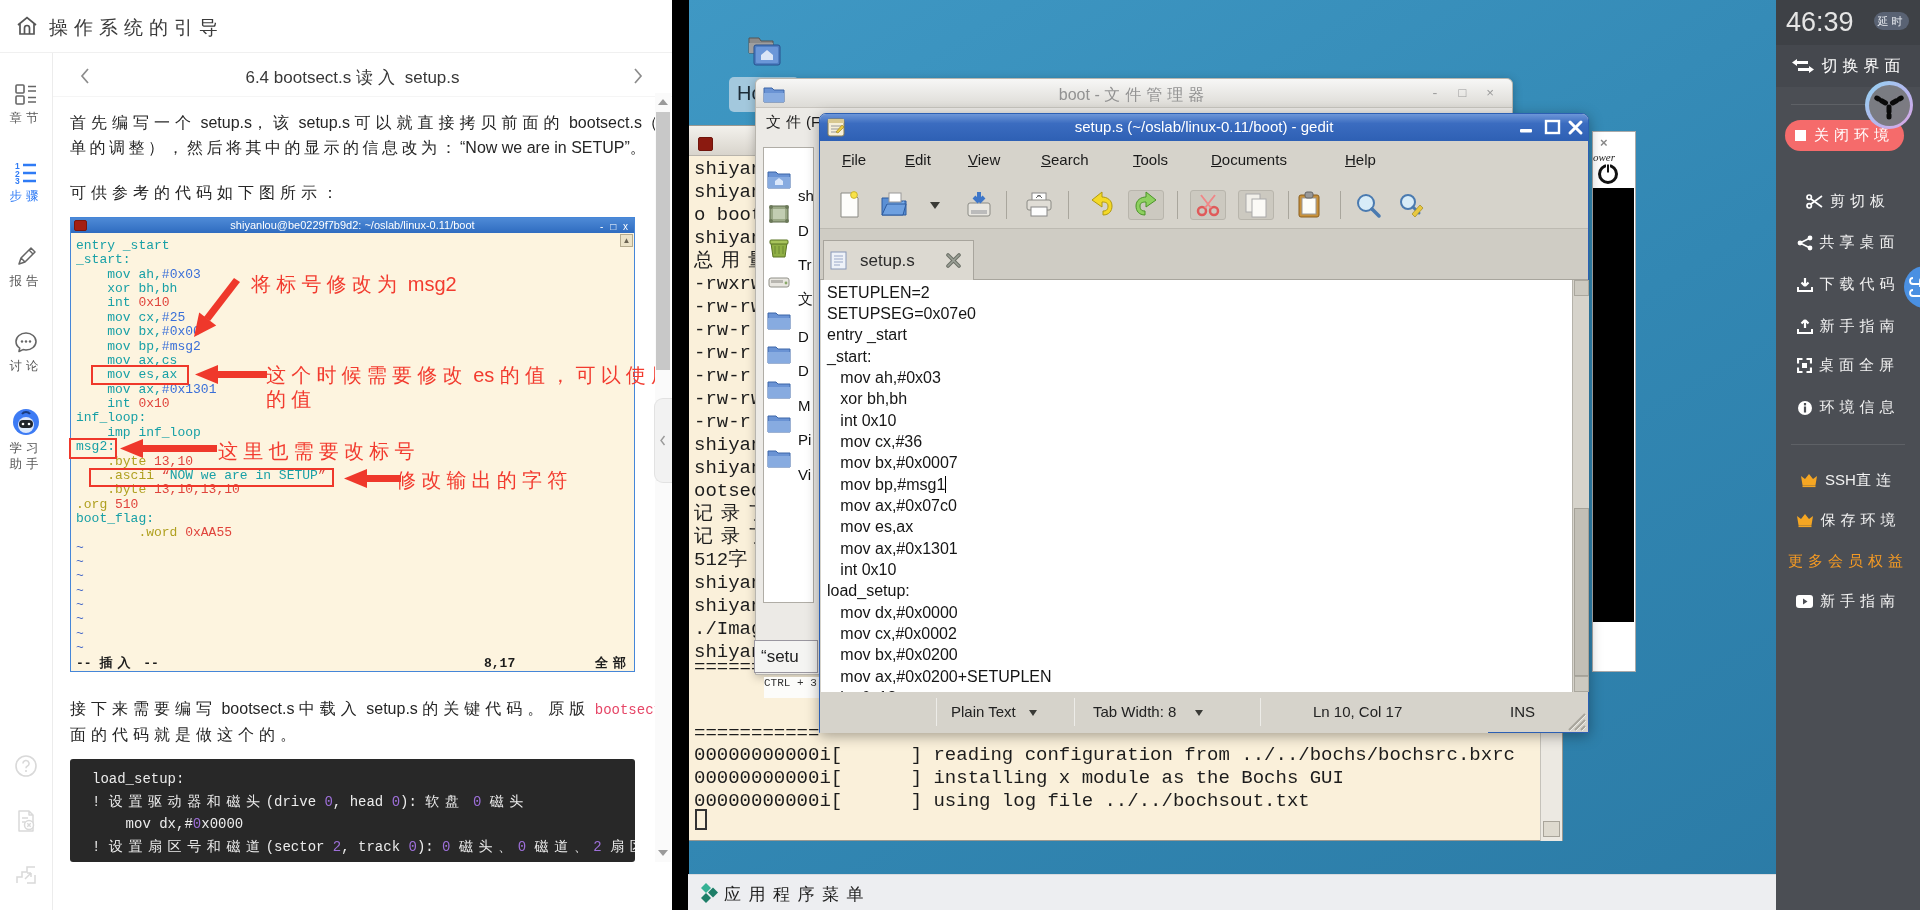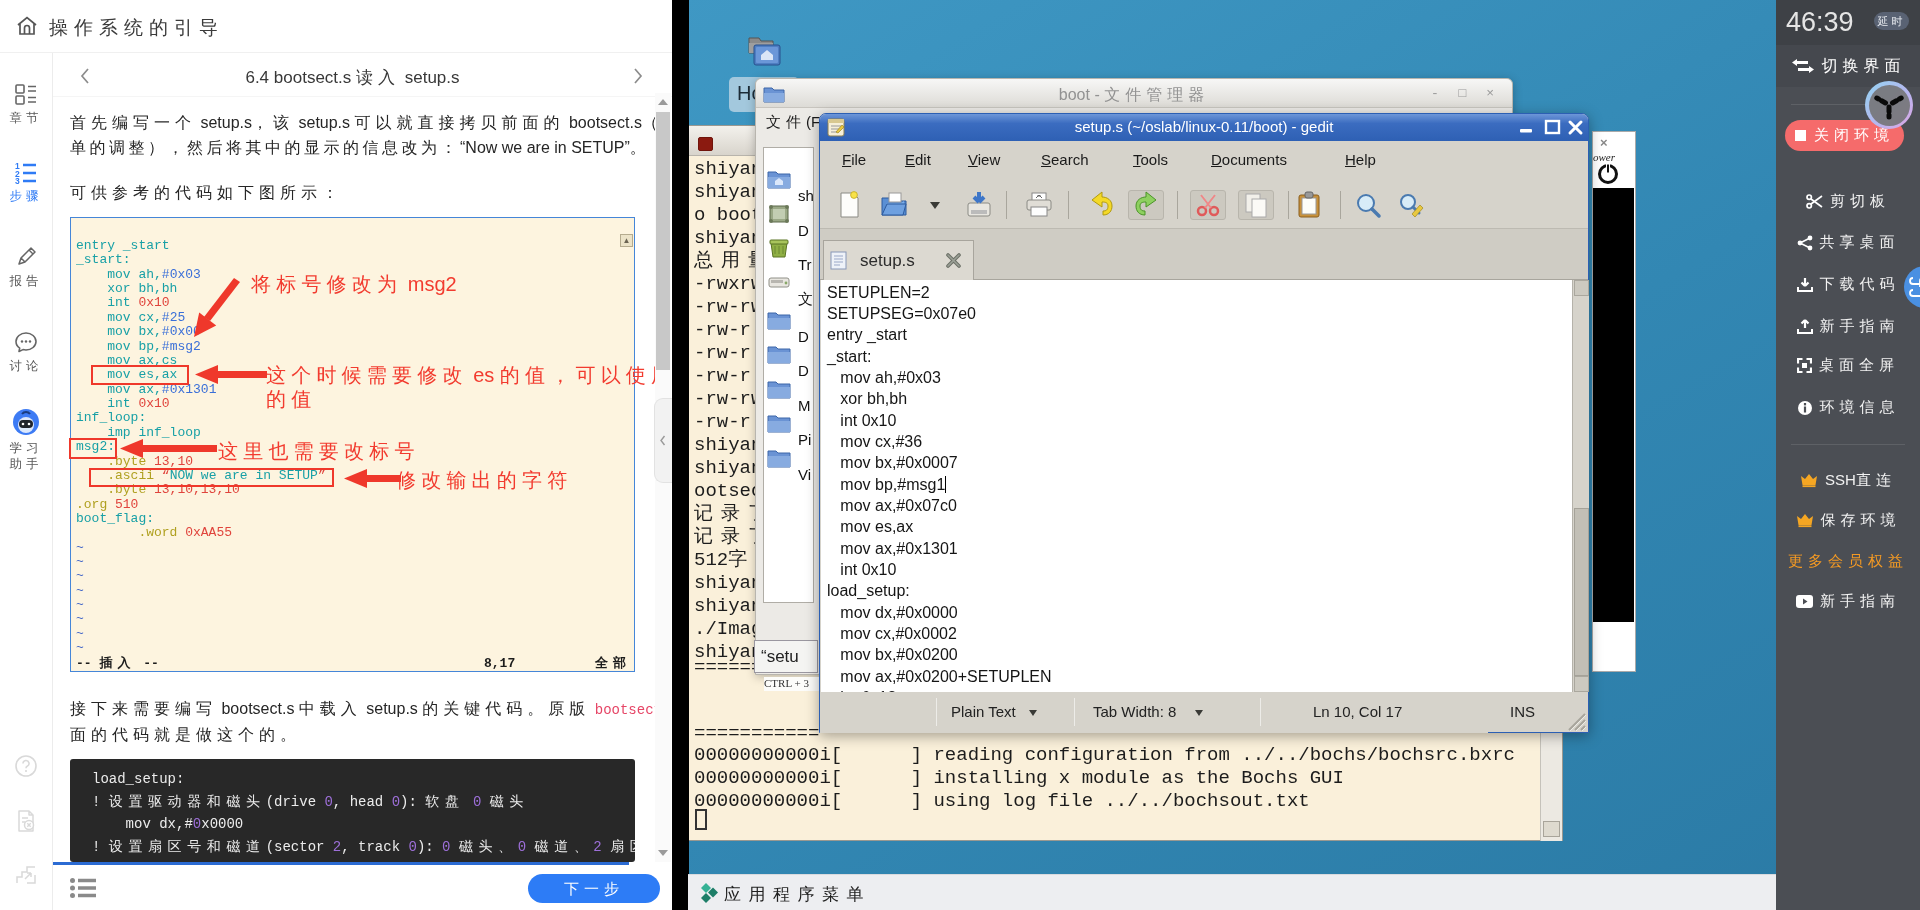--- a/index.html
+++ b/index.html
@@ -65,21 +65,21 @@
 
 #fm{position:absolute;left:83px;top:78px;width:758px;height:597px;background:#eceae6;border:1px solid #b8b5ae;border-radius:6px 6px 0 0;box-shadow:0 2px 10px rgba(0,0,0,.25)}
 #fm .tbar{position:absolute;left:0;top:0;width:100%;height:29px;background:linear-gradient(#f7f7f6,#dddbd6);border-radius:6px 6px 0 0;border-bottom:1px solid #c8c5bf}
 #fm .tttl{position:absolute;left:0;width:100%;top:6px;text-align:center;color:#929292;font-size:16px}
 #fm .wc{position:absolute;right:12px;top:7px;color:#9a9a9a;font-size:13px;letter-spacing:6px;font-family:"Liberation Mono",monospace}
 #fm .menu{position:absolute;left:10px;top:34px;font-size:15px;color:#1a1a1a}
 #fmsb{position:absolute;left:7px;top:68px;width:51px;height:456px;background:#fff;border:1px solid #b0ada6}
 .fmi{position:absolute;left:3px;width:60px;height:26px;font-size:15px;color:#111}
 .fmi .lb{position:absolute;left:31px;top:20px}
 #fmtip{position:absolute;left:-2px;top:561px;width:64px;height:33px;background:#f4f4f2;border:1px solid #9a97a0;font-size:17px;color:#222;padding:6px 0 0 6px}
-#fmctrl{position:absolute;left:8px;top:598px;width:56px;height:14px;background:#fcfcfa;font-family:Liberation Serif, serif;font-size:11px;color:#333}
+#fmctrl{position:absolute;left:8px;top:598px;width:56px;height:21px;background:#fcfcfa;font-family:Liberation Mono, monospace;font-size:11px;color:#333}
 
 #gedit{position:absolute;left:147px;top:113px;width:770px;height:620px;background:#d6d3cb;border:1px solid #2c5fb3;border-radius:7px 7px 0 0;box-shadow:0 3px 14px rgba(0,0,0,.35)}
 #gedit .tbar{position:absolute;left:0;top:0;width:768px;height:27px;background:linear-gradient(#6d96d8 0%,#3b6cc0 35%,#2e60b4 100%);border-radius:6px 6px 0 0}
 #gedit .tttl{position:absolute;left:0;width:100%;top:4px;text-align:center;color:#fff;font-size:15px}
 #gedit .menu{position:absolute;left:0;top:27px;width:700px;height:42px;background:#d6d3cb;font-size:15px;color:#1a1a1a}
 #gedit .menu span{position:absolute;top:10px}
 #gedit .menu span i{font-style:normal;text-decoration:underline}
 #gedit .toolbar{position:absolute;left:0;top:69px;width:768px;height:45px;background:#d6d3cb}
 #gedit .tb{position:absolute;top:7px;width:30px;height:30px}
 #gedit .tbx{background:#ccc9c0;border:1px solid #b8b5ac;border-radius:3px}
@@ -498,20 +498,21 @@
         <path d="M9 2 L3 9 L9 16" stroke="#8c8c8c" stroke-width="1.7" fill="none"></path>
       </svg>
     <svg width="12" height="18" viewBox="0 0 12 18" style="position:absolute;right:28px;top:14px">
         <path d="M3 2 L9 9 L3 16" stroke="#8c8c8c" stroke-width="1.7" fill="none"></path>
       </svg>
   </div>
   <div id="content">
     <div class="para" style="top:14px"><span class="c5">首先编写一个</span> setup.s<span class="c5">，该</span> setup.s <span class="c5">可以就直接拷贝前面的</span> bootsect.s<span class="c5">（还需要简</span><br><span style="letter-spacing:3.5px">单的调整），然后将其中的显示的信息改为：</span>“Now we are in SETUP”<span class="c5">。</span></div>
     <div class="para" style="top:84px"><span class="c5">可供参考的代码如下图所示：</span></div>
     <div id="vimshot">
+      <div id="vimttl"><span class="ic"></span>shiyanlou@be0229f7b9d2: ~/oslab/linux-0.11/boot<span class="wc">- □ x</span></div>
       <div id="vimsb">▲</div>
       <div class="vl" style="top:21px">entry _start</div>
       <div class="vl" style="top:35px">_start:</div>
       <div class="vl" style="top:50px">    mov ah,<span class="vb">#0x03</span></div>
       <div class="vl" style="top:64px">    xor bh,bh</div>
       <div class="vl" style="top:78px">    int <span class="vr">0x10</span></div>
       <div class="vl" style="top:93px">    mov cx,<span class="vb">#25</span></div>
       <div class="vl" style="top:107px">    mov bx,<span class="vb">#0x00</span></div>
       <div class="vl" style="top:122px">    mov bp,<span class="vb">#msg2</span></div>
       <div class="vl" style="top:136px">    mov ax,cs</div>
@@ -571,30 +572,20 @@
   <div id="pscroll">
       <div class="tri" style="top:6px;border-bottom:6px solid #9a9a9a"></div>
       <div class="thumb"></div>
       <div class="tri" style="bottom:6px;border-top:6px solid #9a9a9a"></div>
     </div>
   <div id="collapse">
       <svg width="16" height="83" viewBox="0 0 16 83">
         <path d="M9.5 37 L6 41.5 L9.5 46" stroke="#999" stroke-width="1.4" fill="none"></path>
       </svg>
     </div>
-  <div id="botbar">
-      <div class="prog"></div>
-    <svg width="26" height="20" viewBox="0 0 26 20" style="position:absolute;left:17px;top:16px">
-        <circle cx="2.5" cy="2.5" r="2.5" fill="#8a8a8a"></circle>
-        <circle cx="2.5" cy="10" r="2.5" fill="#8a8a8a"></circle>
-        <circle cx="2.5" cy="17.5" r="2.5" fill="#8a8a8a"></circle>
-        <path d="M8 2.5 h18 M8 10 h18 M8 17.5 h18" stroke="#8a8a8a" stroke-width="3.4"></path>
-      </svg>
-    <div id="nextbtn"><span class="c5">下一步</span></div>
-    </div>
 </div>
 
 <div id="rbar">
   <div id="rtime">
       <div class="t">46:39</div>
       <div class="pill"><span class="c3">延时</span></div>
     </div>
   <div id="rswitch">
       <div class="row" style="display:flex;justify-content:center;align-items:center;gap:7px;height:42px">
     <svg width="24" height="16" viewBox="0 0 24 16">

